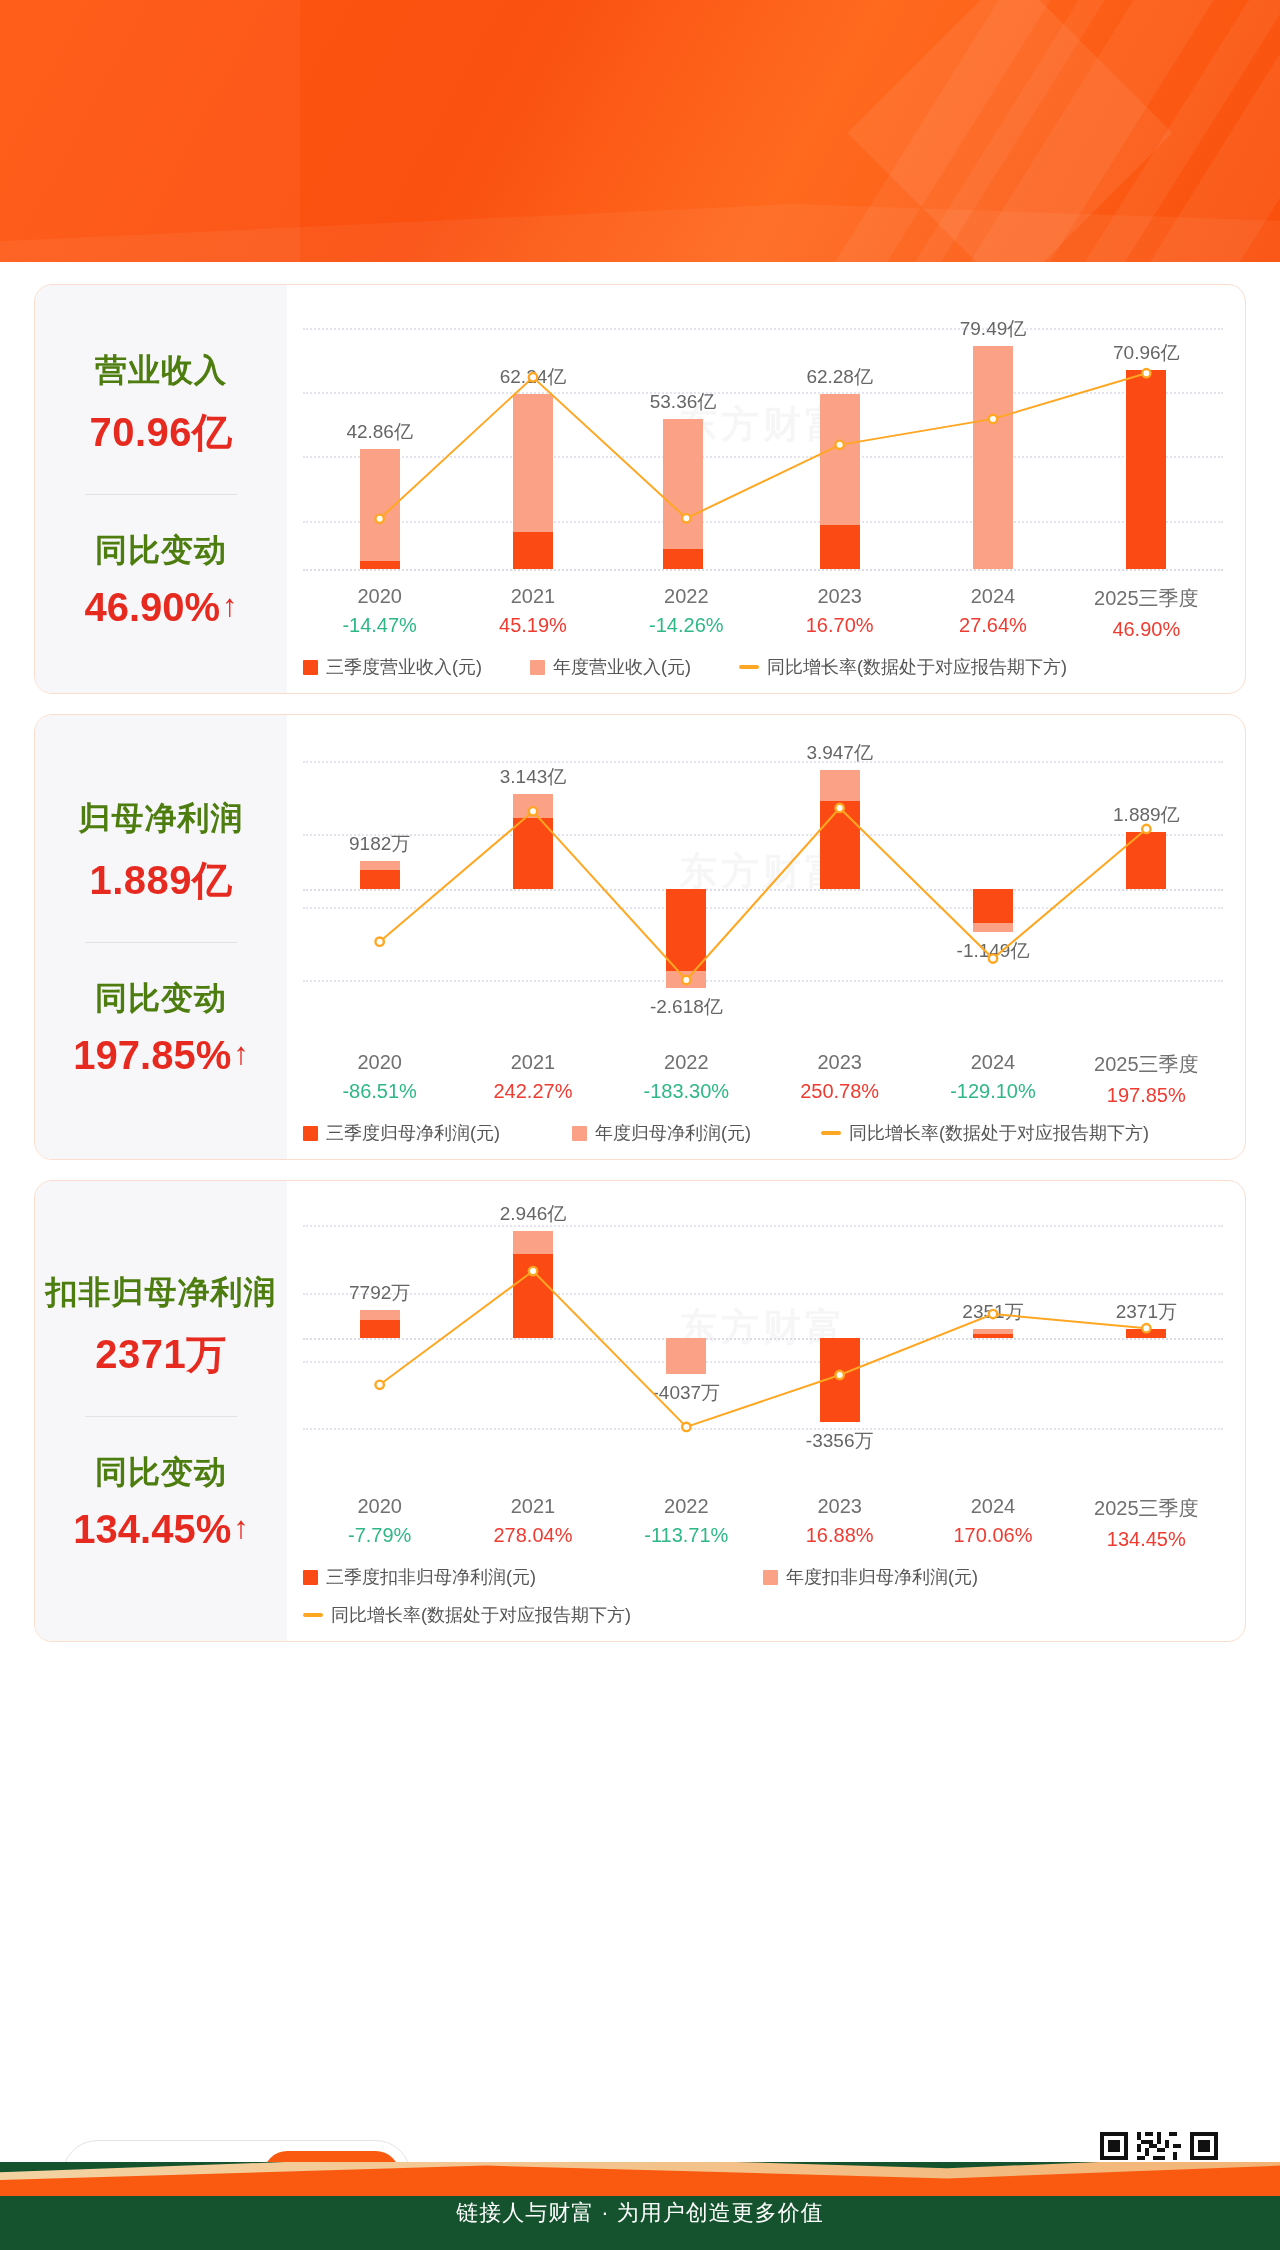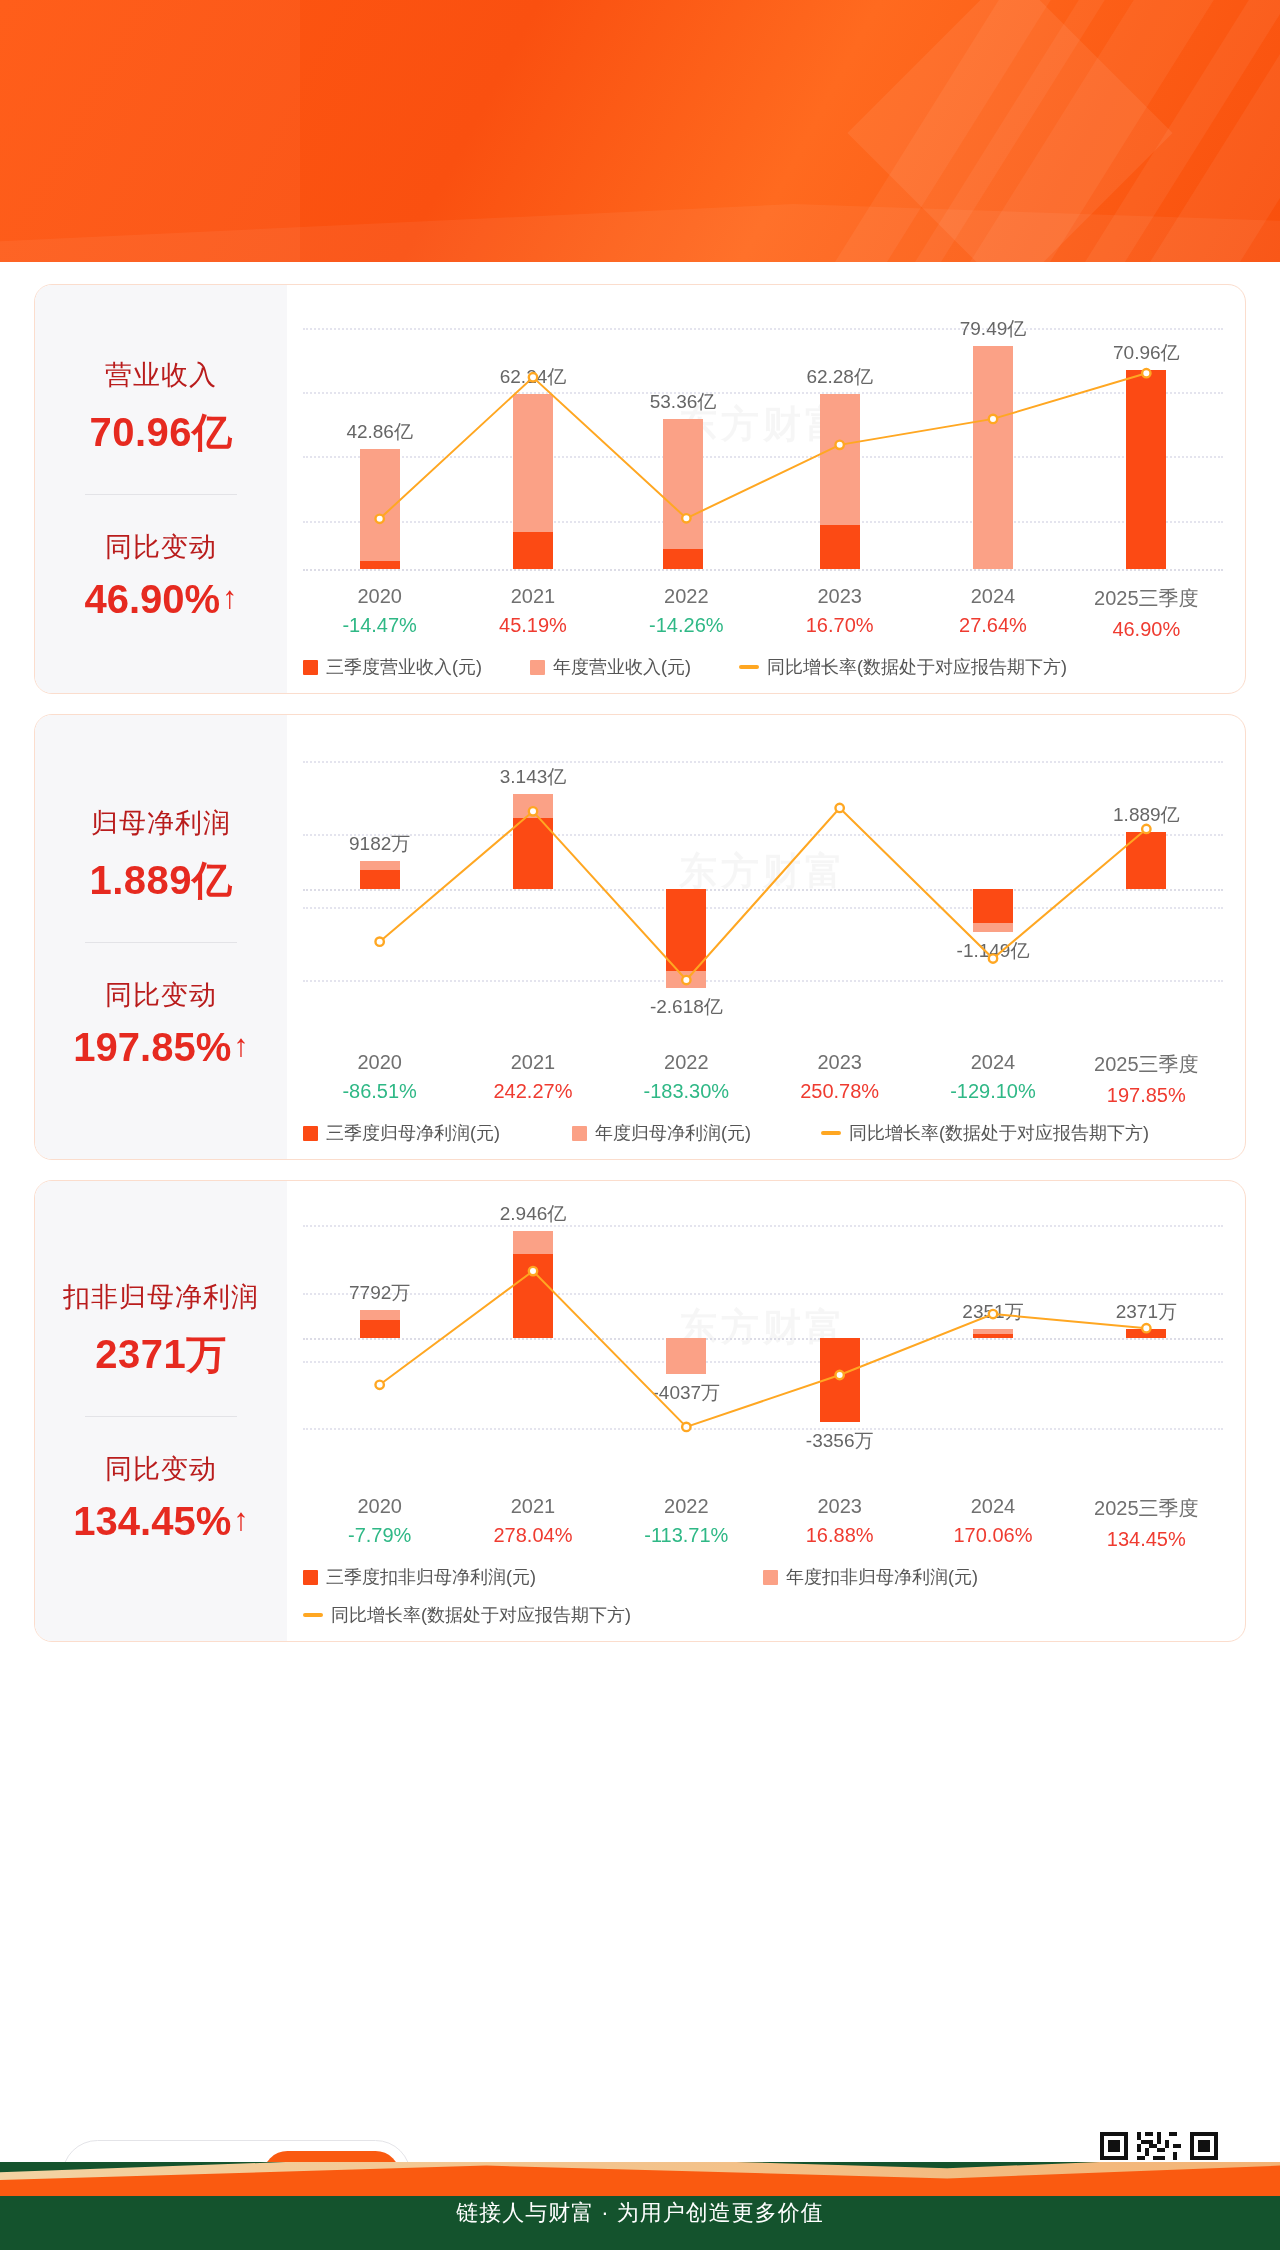--- a/index.html
+++ b/index.html
@@ -55,21 +55,21 @@
     overflow: hidden;
   }
   .card-left {
     width: 252px; flex: 0 0 252px;
     background: #f7f7f9;
     display:flex; flex-direction: column; align-items:center;
     justify-content: center;
     padding: 28px 10px;
   }
   .metric-block { text-align:center; width: 100%; }
-  .metric-label { font-size: 27px; color:#b91c1c; font-weight:400; letter-spacing:1px; }
+  .metric-label { font-size: 32px; color:#4d7c0f; font-weight:700; letter-spacing:1px; }
   .metric-value { font-size: 40px; color:#e62a20; font-weight:700; margin-top: 12px; letter-spacing:.5px; }
   .divider { width: 152px; height:1px; background:#e3e3e7; margin: 34px auto; }
   .chg-value { font-size: 40px; color:#e62a20; font-weight:700; margin-top: 12px; display:flex; align-items:center; justify-content:center; gap:2px;}
   .arrow-up { font-size: 31px; line-height:1; transform: translateY(-2px); }
 
   .card-right { flex: 1 1 auto; position: relative; padding: 16px 22px 14px 16px; }
 
   
   .plot { position: relative; width: 100%; }
   .gridline { position:absolute; left:0; right:0; height:0; border-top:2px dotted #e4e4ee; }
@@ -312,20 +312,25 @@
             </div>
             <div class="bar-wrap" style="left: 210px; top: 0px; height: 304px;">
               <div class="seg-year" style="top: 63.0973px; height: 94.9827px;"></div>
               <div class="seg-q3" style="top: 87.062px; height: 71.018px;"></div>
               <div class="bar-lbl" style="top: 33.0973px;">3.143亿</div>
             </div>
             <div class="bar-wrap" style="left: 363.333px; top: 0px; height: 304px;">
               <div class="seg-year" style="top: 158.08px; height: 98.844px;"></div>
               <div class="seg-q3" style="top: 158.08px; height: 82.3071px;"></div>
               <div class="bar-lbl" style="top: 262.924px;">-2.618亿</div>
+            </div>
+            <div class="bar-wrap" style="left: 516.667px; top: 0px; height: 304px;">
+              <div class="seg-year" style="top: 38.8px; height: 119.28px;"></div>
+              <div class="seg-q3" style="top: 69.8364px; height: 88.2436px;"></div>
+              <div class="bar-lbl" style="top: 8.80005px;">3.947亿</div>
             </div>
             <div class="bar-wrap" style="left: 670px; top: 0px; height: 304px;">
               <div class="seg-year" style="top: 158.08px; height: 43.3811px;"></div>
               <div class="seg-q3" style="top: 158.08px; height: 33.98px;"></div>
               <div class="bar-lbl" style="top: 207.461px;">-1.149亿</div>
             </div>
             <div class="bar-wrap" style="left: 823.333px; top: 0px; height: 304px;">
               <div class="seg-year" style="top: 100.994px; height: 57.0864px;"></div>
               <div class="seg-q3" style="top: 100.994px; height: 57.0864px;"></div>
               <div class="bar-lbl" style="top: 70.9936px;">1.889亿</div>

